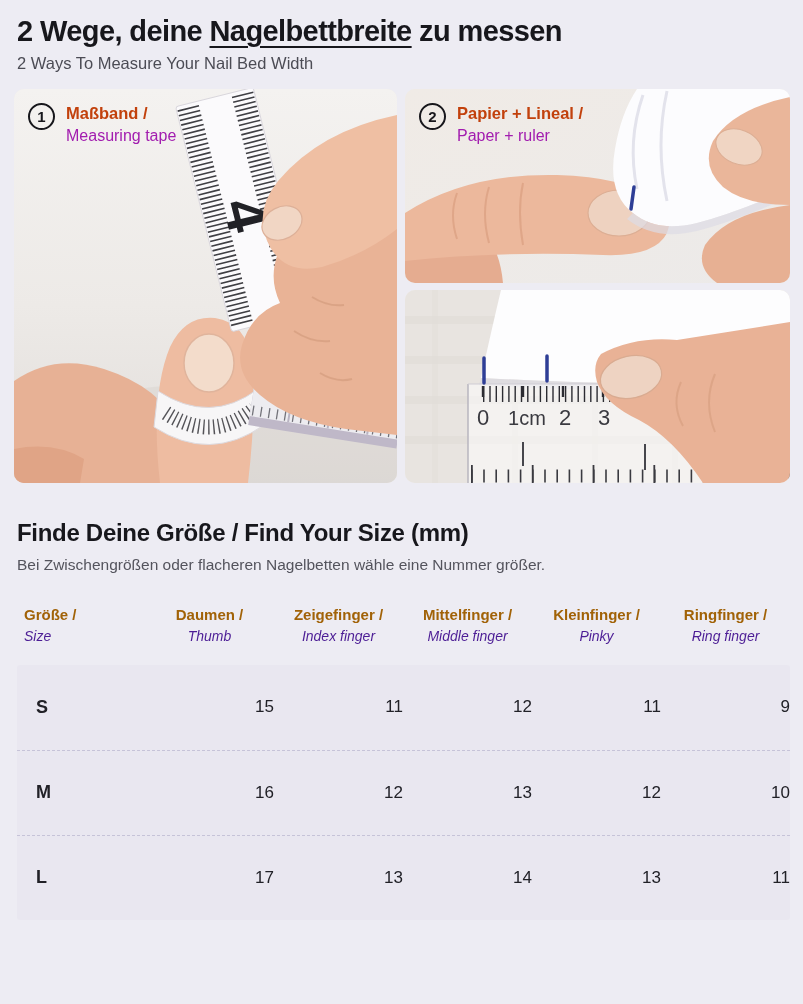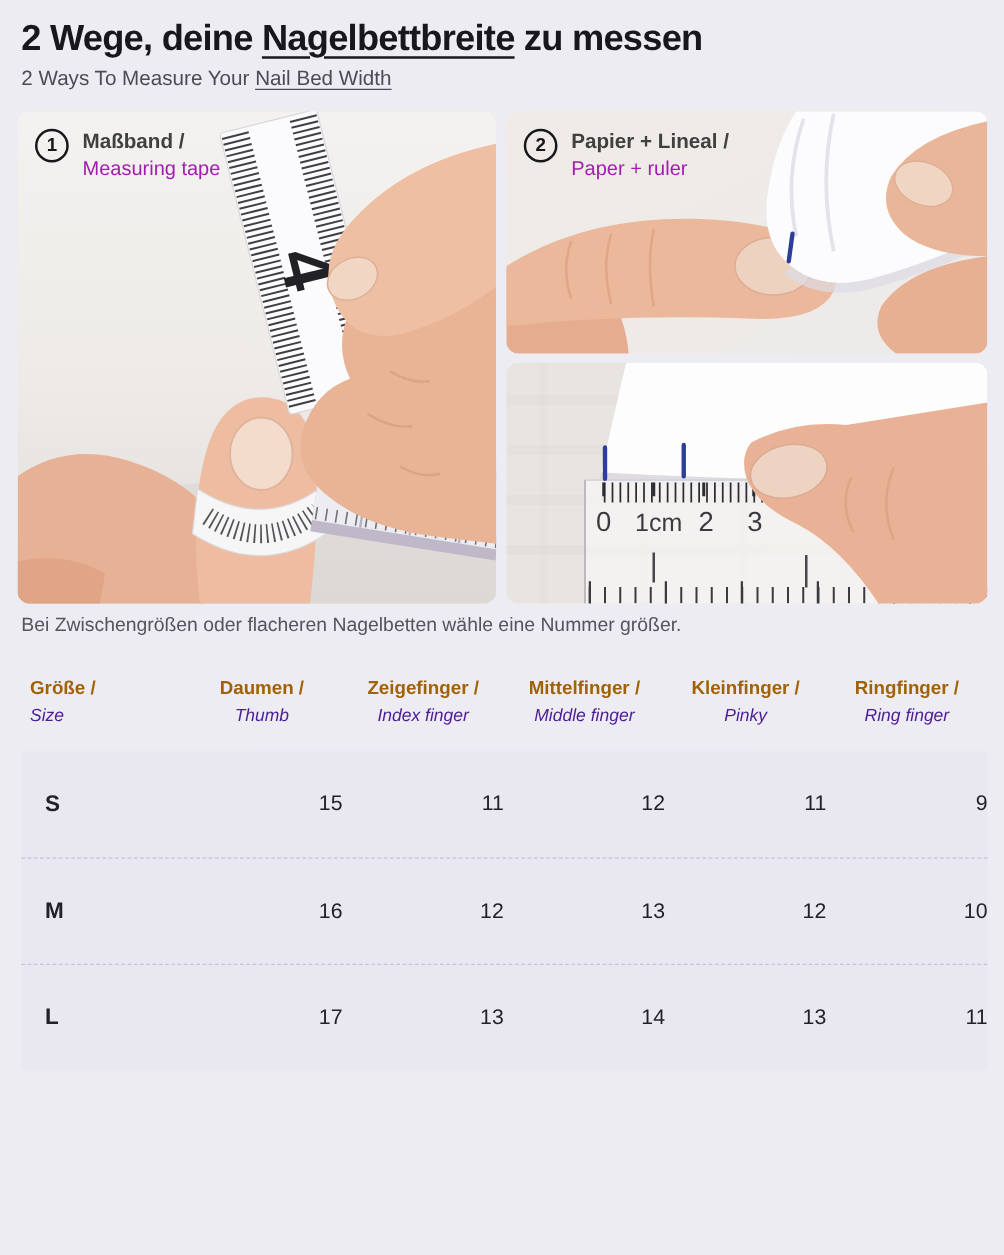--- a/index.html
+++ b/index.html
@@ -11,38 +11,38 @@
     width:803px; height:1004px;
     overflow:hidden;
   }
   .page { width:803px; height:1004px; position:relative; }
 
   
   .hdr { padding:14px 20px 0 17px; }
   .title { font-size:29px; font-weight:bold; letter-spacing:-0.6px; line-height:1.22; color:#17171c; }
   .title .u { text-decoration:underline; text-decoration-thickness:2px; text-underline-offset:5px; }
   .subtitle { font-size:16.5px; color:#4c4c55; margin-top:4px; line-height:1.3; }
-  .subtitle .u { text-decoration:underline; text-decoration-thickness:1px; text-underline-offset:3px; }
+  .subtitle .u { text-decoration-thickness:1px; text-underline-offset:3px; }
 
   
   .photos { display:flex; gap:8px; margin:14px 13px 0 14px; }
   .photo { position:relative; border-radius:10px; overflow:hidden; background:#efece9; }
   .photo svg { display:block; width:100%; height:100%; }
   .photo.pleft { width:383px; height:394px; }
   .pcol { display:flex; flex-direction:column; gap:7px; width:385px; }
   .photo.prt { width:385px; height:194px; }
   .photo.prb { width:385px; height:193px; }
 
   .plabel { position:absolute; top:13px; left:14px; display:flex; gap:11px; align-items:flex-start; }
   .badge {
     width:27px; height:27px; border:2.5px solid #17171c; border-radius:50%;
     display:flex; align-items:center; justify-content:center;
     font-weight:bold; font-size:15px; color:#17171c; margin-top:1px; flex:none;
   }
-  .ptext .de { display:block; font-weight:bold; font-size:16.5px; line-height:1.4; color:#404040; }
+  .ptext .de { display:block; font-weight:bold; font-size:16.5px; line-height:1.4; color:#c2410c; }
   .ptext .en { display:block; font-size:16px; line-height:1.4; color:#a21caf; }
 
   
   .sizes { padding:0 13px 0 17px; }
   .h2 { font-size:24px; font-weight:bold; letter-spacing:-0.3px; margin-top:36px; color:#17171c; }
   .note { font-size:15.5px; color:#54545d; margin-top:9px; }
 
   .grid6 { display:grid; grid-template-columns:128px 129px 129px 129px 129px 129px; }
   .thead { margin-top:30px; }
   .th { text-align:center; }
@@ -196,20 +196,21 @@
 
           <path d="M196 64 Q230 46 272 50 L385 32 L385 193 L298 193 Q268 148 234 130 Q200 114 192 92 Q187 75 196 64 Z" fill="#e9b296"></path>
           <ellipse cx="226" cy="87" rx="31" ry="21" transform="rotate(-12 226 87)" fill="#eed3c2" stroke="#d9ab91" stroke-width="1.2"></ellipse>
           <path d="M276 92 q-10 22 2 44 M310 84 q-12 28 0 58" stroke="#d39b7c" stroke-width="2" fill="none" opacity="0.55"></path>
         </svg>
       </figure>
     </div>
   </div>
 
   <div class="sizes">
+    <h2 class="h2">Finde Deine Größe / Find Your Size (mm)</h2>
     <p class="note">Bei Zwischengrößen oder flacheren Nagelbetten wähle eine Nummer größer.</p>
 
     <div class="thead grid6">
       <div class="th c1">
         <span class="de">Größe /</span>
         <span class="en">Size</span>
       </div>
       <div class="th">
         <span class="de">Daumen /</span>
         <span class="en">Thumb</span>

